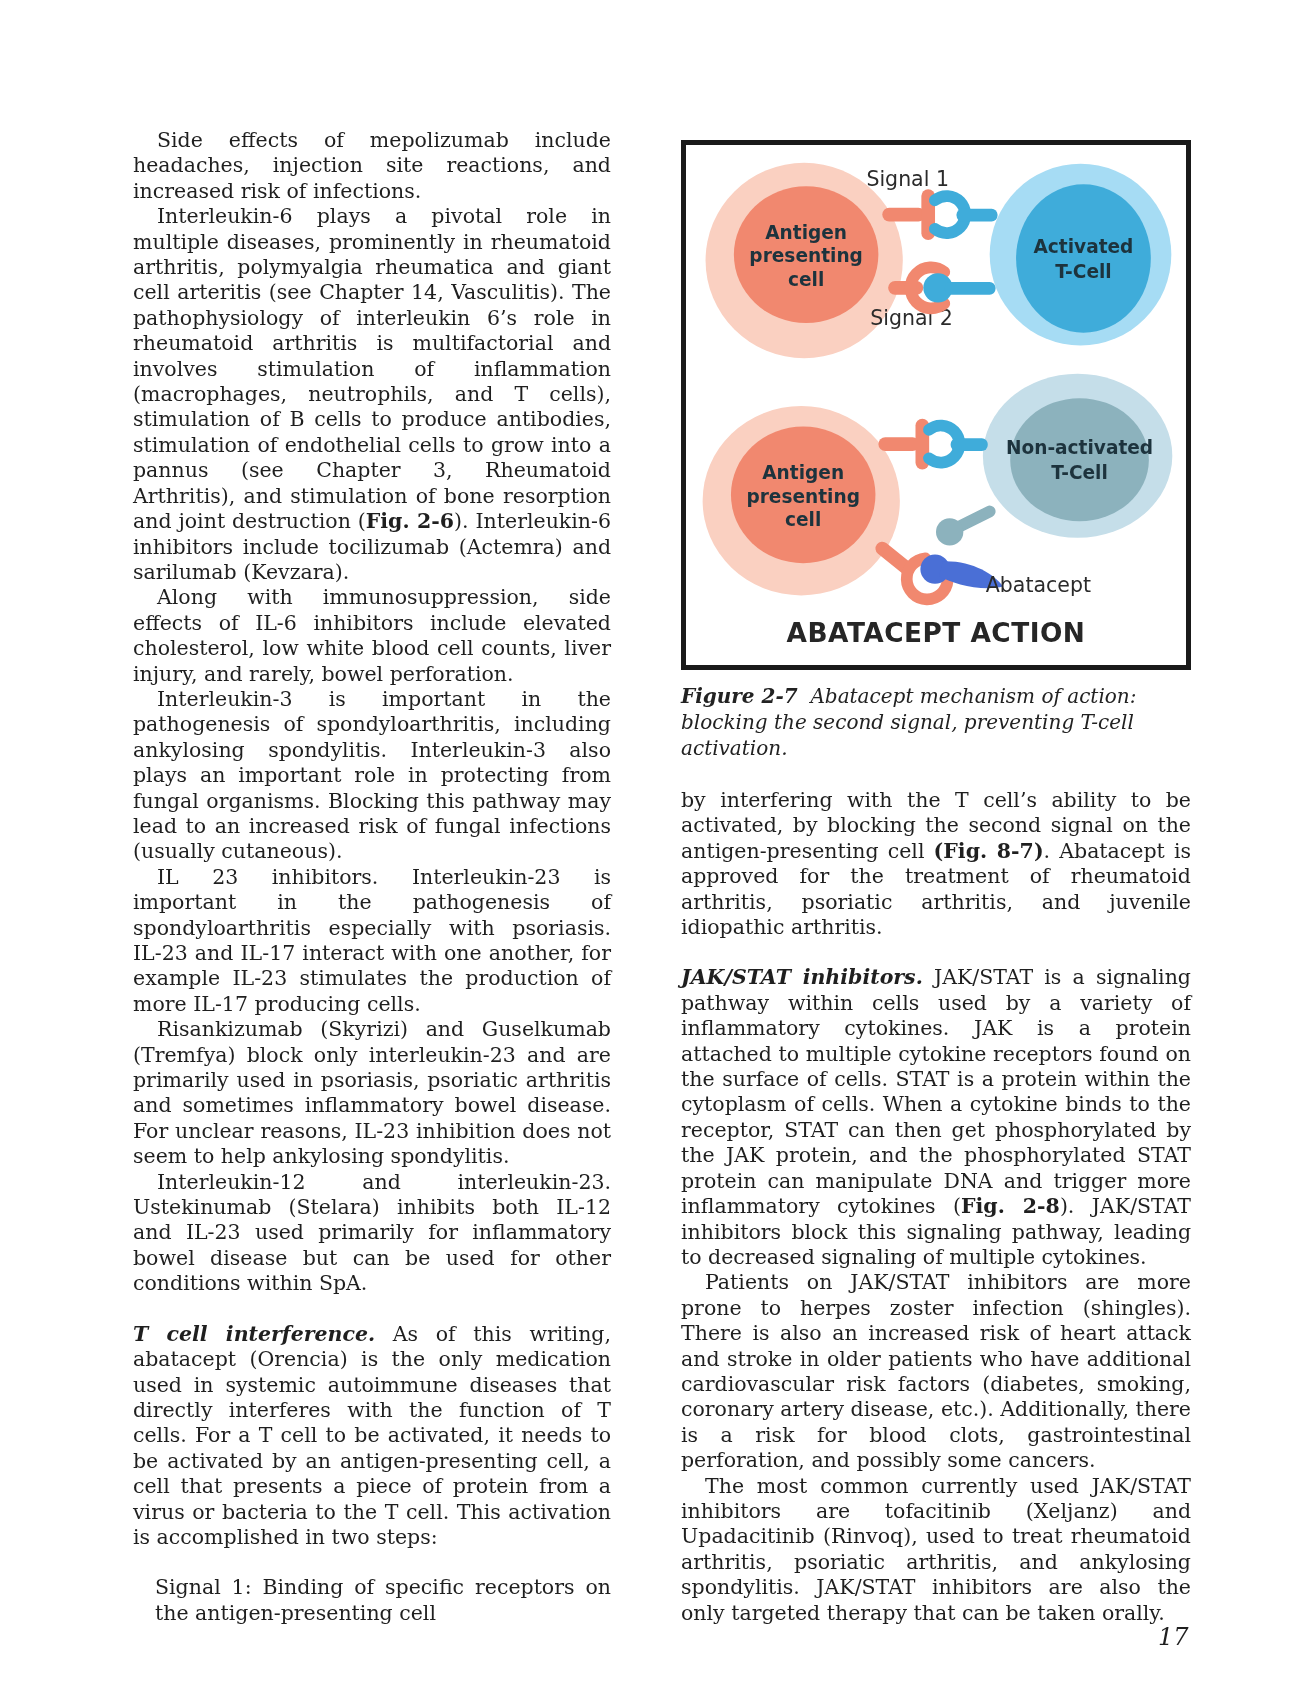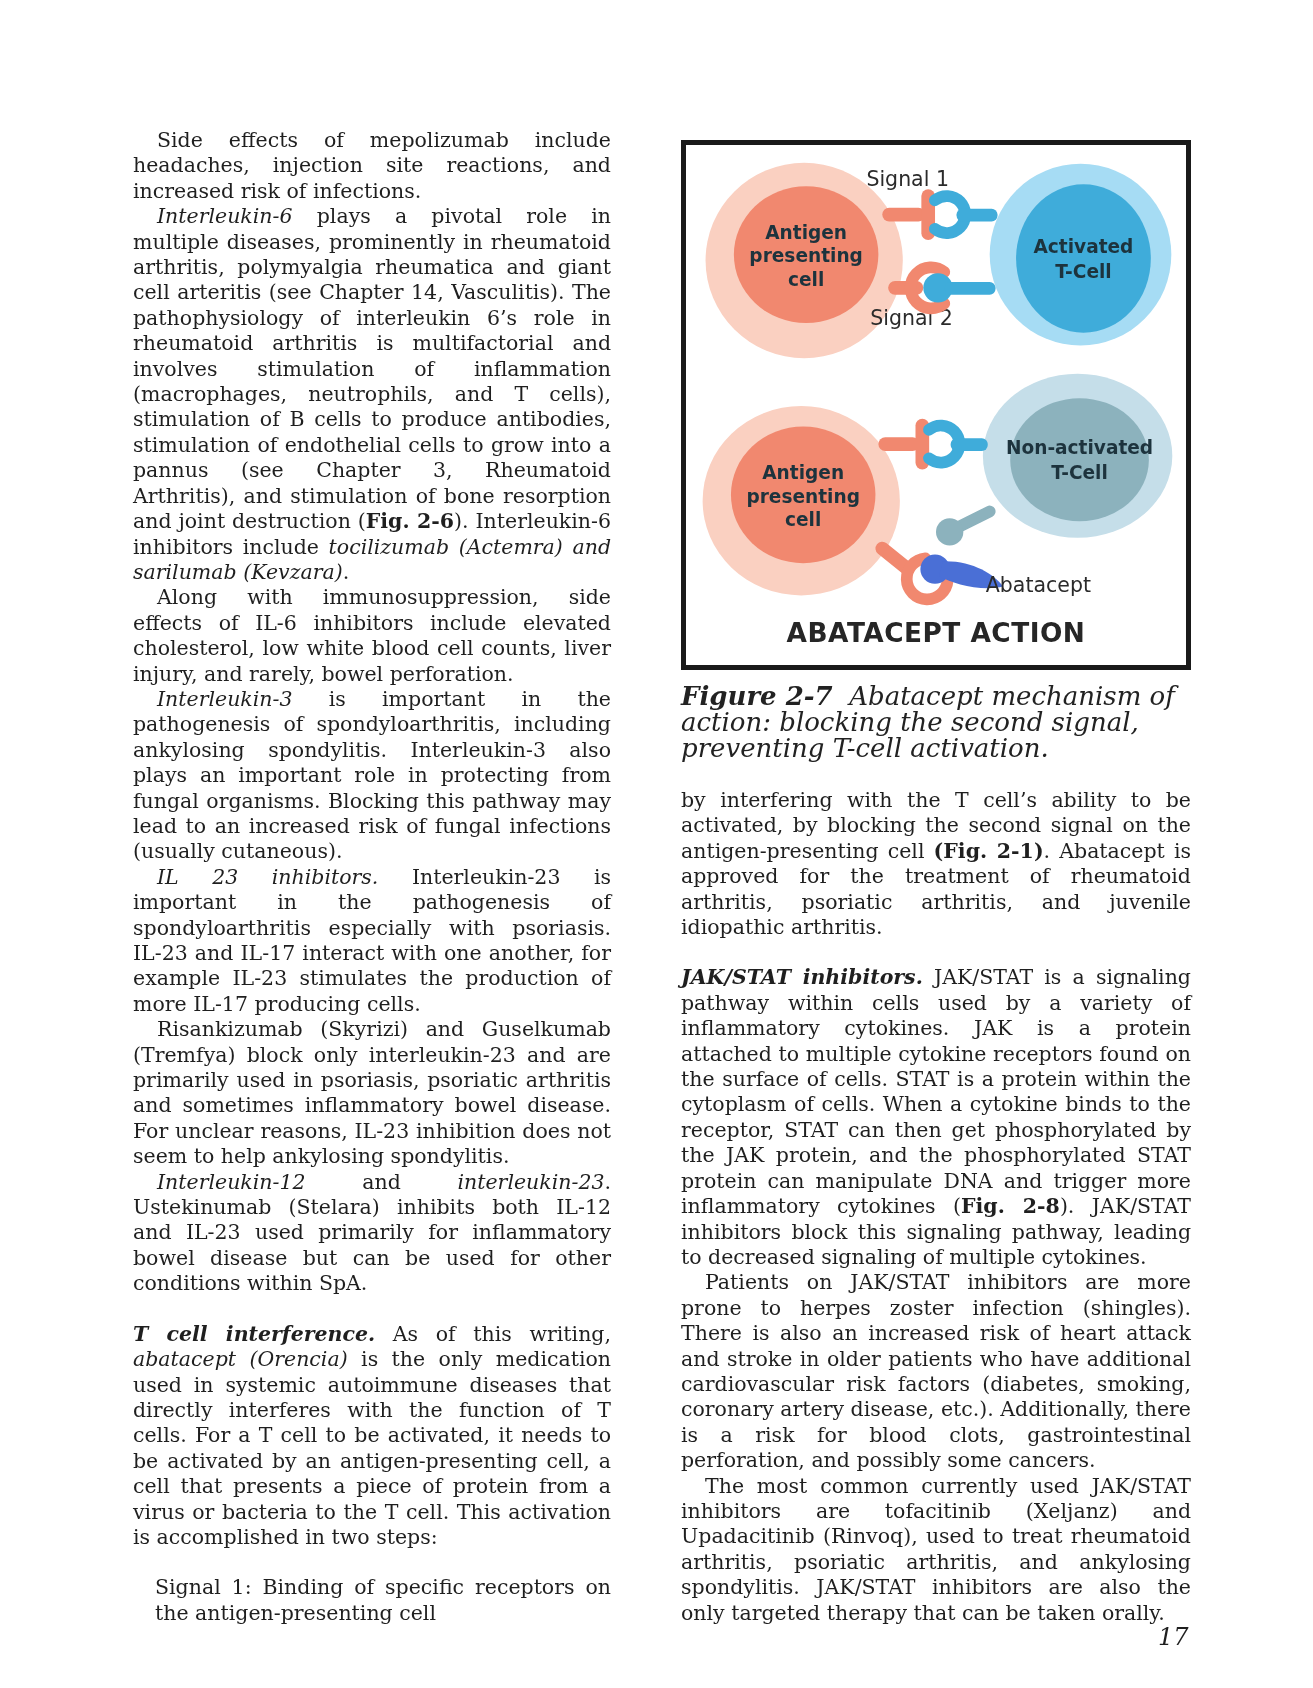--- a/index.html
+++ b/index.html
@@ -5,27 +5,27 @@
   html,body{margin:0;padding:0;background:#ffffff;}
   .page{position:relative;width:1313px;height:1688px;background:#ffffff;overflow:hidden;
         font-family:"DejaVu Serif",serif;color:#1f1f1f;}
   .col{position:absolute;font-size:20.5px;line-height:25.4px;text-align:justify;hyphens:auto;}
   .col-left{left:133px;top:128px;width:478px;}
   .col-right{left:681px;top:140px;width:510px;}
   p{margin:0;}
   .ind{text-indent:24px;}
   .noind{text-indent:0;}
   .gap{height:25px;}
-  .i{font-style:italic;}
+  .i{}
   .b{font-weight:bold;}
   .bi{font-weight:bold;font-style:italic;}
   .signals{margin-left:22px;}
   .figure-box{width:510px;height:530px;border:5px solid #1a1a1a;box-sizing:border-box;
               display:flex;align-items:center;justify-content:center;background:#ffffff;}
-  .fig-caption{margin-top:13px;font-size:26px;line-height:26px;font-style:italic;
+  .fig-caption{margin-top:13px;font-size:20px;line-height:26px;font-style:italic;
                text-align:left;color:#222;}
   .rc-text{margin-top:27px;}
   .cl{font-family:"DejaVu Sans",sans-serif;font-weight:bold;font-size:19px;fill:#1d333d;text-anchor:middle;}
   .sl{font-family:"DejaVu Sans",sans-serif;font-size:21px;fill:#2b2b2b;text-anchor:middle;}
   .al{font-family:"DejaVu Sans",sans-serif;font-size:21px;fill:#2b2b2b;}
   .ft{font-family:"DejaVu Sans",sans-serif;font-weight:bold;font-size:27px;fill:#262626;
       text-anchor:middle;letter-spacing:.5px;}
   .page-num{position:absolute;left:1158px;top:1623px;font-size:24px;font-style:italic;color:#1f1f1f;}
 </style>
 </head>
@@ -105,21 +105,21 @@
         <path d="M 262,420 C 292,419 314,433 324,446 C 300,451 272,443 258,435 Z" fill="#4A6FD6"></path>
         <text class="al" x="306" y="452">Abatacept</text>
 
         <text class="ft" x="255" y="503">ABATACEPT ACTION</text>
       </svg>
     </div>
 
     <p class="fig-caption"><span class="bi">Figure 2-7</span>&nbsp;&nbsp;<span>Abatacept mechanism of action: blocking the second signal, preventing T-cell activation.</span></p>
 
     <div class="rc-text">
-      <p class="noind"><span>by interfering with the T cell’s ability to be activated, by blocking the second signal on the antigen-presenting cell </span><span class="b">(Fig. 2-1)</span><span>. Abatacept is approved for the treatment of rheumatoid arthritis, psoriatic arthritis, and juvenile idiopathic arthritis.</span></p>
+      <p class="noind"><span>by interfering with the T cell’s ability to be activated, by blocking the second signal on the antigen-presenting cell </span><span class="b">(Fig. 8-7)</span><span>. Abatacept is approved for the treatment of rheumatoid arthritis, psoriatic arthritis, and juvenile idiopathic arthritis.</span></p>
       <div class="gap"></div>
       <p class="noind"><span class="bi">JAK/STAT inhibitors.</span><span> JAK/STAT is a signaling pathway within cells used by a variety of inflammatory cytokines. JAK is a protein attached to multiple cytokine receptors found on the surface of cells. STAT is a protein within the cytoplasm of cells. When a cytokine binds to the receptor, STAT can then get phosphorylated by the JAK protein, and the phosphorylated STAT protein can manipulate DNA and trigger more inflammatory cytokines (</span><span class="b">Fig. 2-8</span><span>). JAK/STAT inhibitors block this signaling pathway, leading to decreased signaling of multiple cytokines.</span></p>
       <p class="ind"><span>Patients on JAK/STAT inhibitors are more prone to herpes zoster infection (shingles). There is also an increased risk of heart attack and stroke in older patients who have additional cardiovascular risk factors (diabetes, smoking, coronary artery disease, etc.). Additionally, there is a risk for blood clots, gastrointestinal perforation, and possibly some cancers.</span></p>
       <p class="ind"><span>The most common currently used JAK/STAT inhibitors are tofacitinib (Xeljanz) and Upadacitinib (Rinvoq), used to treat rheumatoid arthritis, psoriatic arthritis, and ankylosing spondylitis. JAK/STAT inhibitors are also the only targeted therapy that can be taken orally.</span></p>
     </div>
   </div>
 
   <div class="page-num">17</div>
 
 </div>

